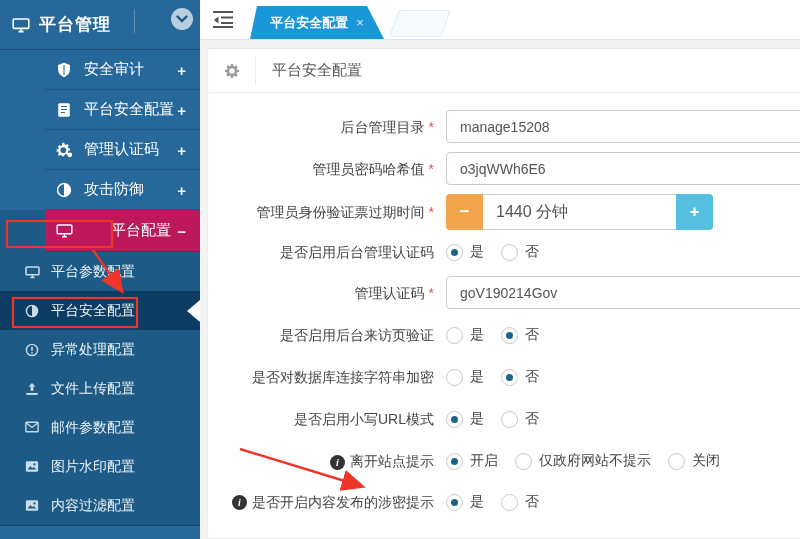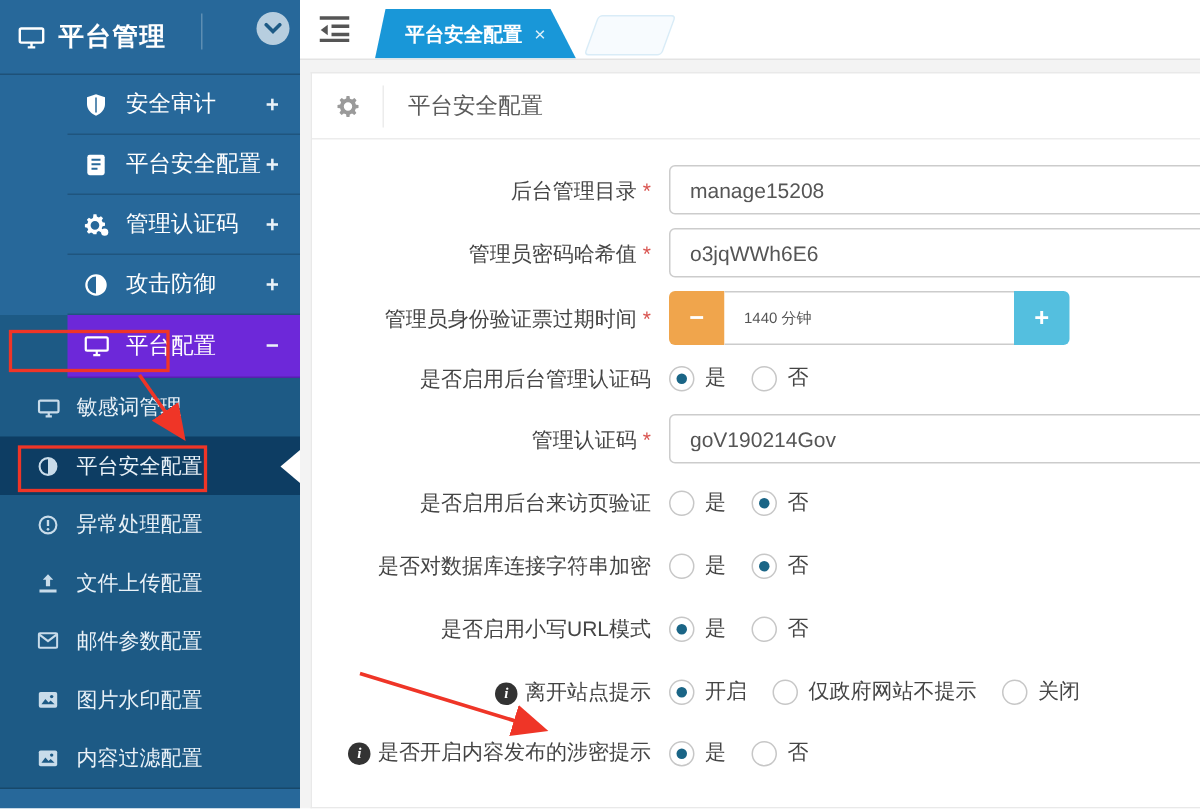--- a/index.html
+++ b/index.html
@@ -14,21 +14,21 @@
   .side-title { font-size:17px; font-weight:bold; margin-left:9px; letter-spacing:1px; }
   .head-div { position:absolute; left:134px; top:9px; height:24px; width:1px; background:rgba(255,255,255,.25); }
   .collapse-circle { position:absolute; left:171px; top:8px; width:22px; height:22px; border-radius:50%;
     background:#b7cedf; display:flex; align-items:center; justify-content:center; cursor:pointer; }
   .menu-item { height:40px; display:flex; align-items:center; padding-left:11px;
     border-bottom:1px solid rgba(0,0,0,.18); position:relative; font-size:15px; cursor:pointer;margin-left:45px; }
   .menu-item .mi-label { margin-left:10px; }
   .expand-sign { position:absolute; right:14px; top:50%; transform:translateY(-50%);
     font-size:15px; font-weight:bold; color:#e9f2f8; }
   .side-group { background:#1d5a85; }
-  .side-group .parent { height:42px; border-bottom:1px solid rgba(0,0,0,.2); background:#6d28d9; }
+  .side-group .parent { height:42px; border-bottom:1px solid rgba(0,0,0,.2); background:#be185d;gap:27px; }
   .sub-item { height:39px; display:flex; align-items:center; padding-left:25px; font-size:14px;
     color:#eaf2f8; cursor:pointer; }
   .sub-item .mi-label { margin-left:11px; }
   .sub-item.active { background:#0d3d63; }
   .side-group { border-bottom:1px solid rgba(0,0,0,.2); }
   .icon16 { width:18px; height:16px; display:inline-flex; }
   .icon14 { width:15px; height:14px; display:inline-flex; }
   .notch { position:absolute; left:187px; top:300px; width:0; height:0; z-index:6;
     border-top:11px solid transparent; border-bottom:11px solid transparent; border-right:13px solid #fff; }
 
@@ -71,21 +71,21 @@
   .r4{height:33px; margin-bottom:16px;} .r5{height:20px; margin-bottom:22px;}
   .r6{height:20px; margin-bottom:22px;} .r7{height:20px; margin-bottom:22px;}
   .r8{height:20px; margin-bottom:22px;} .r9{margin-bottom:0;}
 
   .stepper { display:flex; width:267px; height:36px; flex:0 0 267px; }
   .step-btn { width:37px; height:36px; border:none; color:#fff; font-size:17px; font-weight:bold;
     cursor:pointer; font-family:inherit; }
   .step-btn.minus { background:#f0a54c; border-radius:4px 0 0 4px; }
   .step-btn.plus { background:#54bfdf; border-radius:0 4px 4px 0; }
   .step-input { width:193px; border:1px solid #ccc; border-left:none; border-right:none;
-    padding:0 13px; font-size:10px; color:#555; font-family:inherit; outline:none; }
+    padding:0 13px; font-size:16px; color:#555; font-family:inherit; outline:none; }
 
   .radio { display:inline-flex; align-items:center; margin-right:17px; cursor:pointer; }
   .rb { width:17px; height:17px; border-radius:50%; border:1px solid #c7c7c7; background:#fff;
     display:inline-flex; align-items:center; justify-content:center; }
   .rb.checked::after { content:""; width:7px; height:7px; border-radius:50%; background:#1a6586; }
   .rlabel { margin-left:7px; font-size:14px; color:#454545; }
 
   .annotations { position:absolute; inset:0; z-index:100; pointer-events:none; }
   svg.ic { display:block; }
 </style>
@@ -164,21 +164,21 @@
         <span class="expand-sign">−</span>
       </div>
 
       <div class="sub-item">
         <span class="icon14">
           <svg class="ic" width="15" height="14" viewBox="0 0 18 16">
               <rect x="1.2" y="2" width="15.6" height="9.4" rx="1" fill="none" stroke="#c9dcea" stroke-width="1.8"></rect>
               <path d="M6.5 14.6h5 M9 11.4v3.2" stroke="#c9dcea" stroke-width="1.8" fill="none"></path>
             </svg>
         </span>
-        <span class="mi-label">敏感词管理</span>
+        <span class="mi-label">平台参数配置</span>
       </div>
       <div class="sub-item active">
         <span class="icon14">
           <svg class="ic" width="14" height="14" viewBox="0 0 16 16">
               <circle cx="8" cy="8" r="6.4" fill="none" stroke="#c9dcea" stroke-width="1.6"></circle>
               <path d="M8 1.6a6.4 6.4 0 0 1 0 12.8z" fill="#c9dcea"></path>
             </svg>
         </span>
         <span class="mi-label">平台安全配置</span>
       </div>

